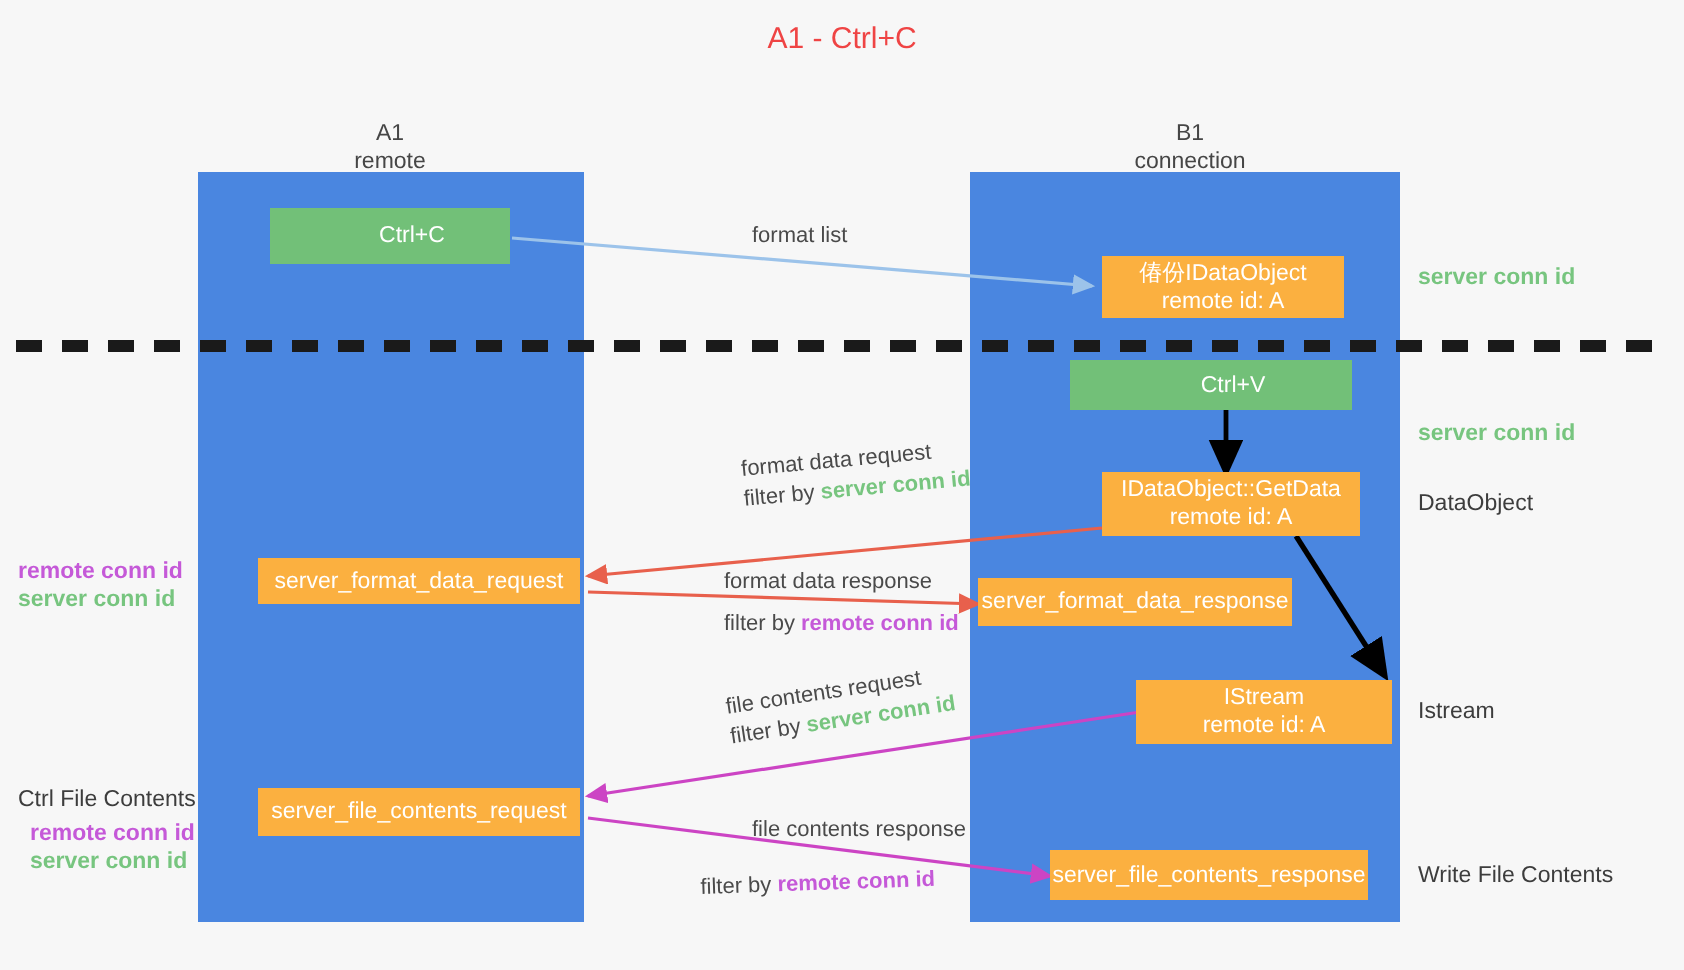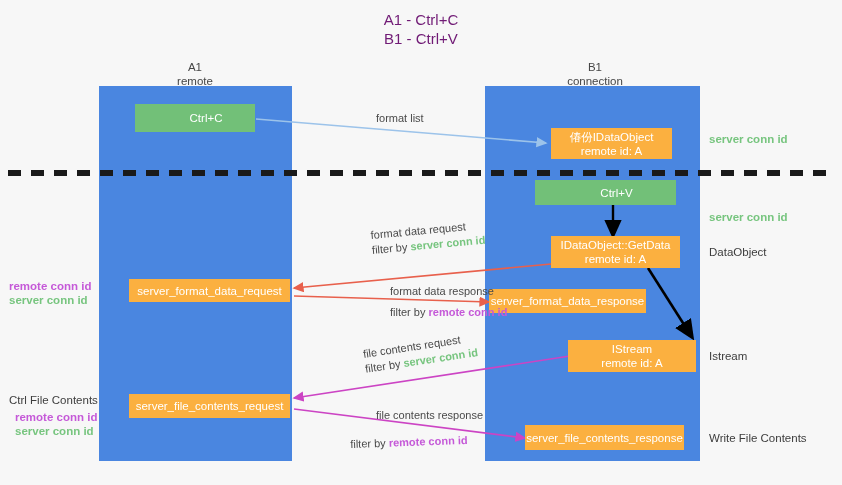--- a/index.html
+++ b/index.html
@@ -10,21 +10,21 @@
     position:relative;
     overflow:hidden;
     color:#404040;
   }
   .stage{position:absolute;inset:0;}
   svg.layer{position:absolute;left:0;top:0;width:842px;height:485px;pointer-events:none;}
 
   
   .title{
     position:absolute;left:0;top:10px;width:842px;
-    text-align:center;font-size:15px;line-height:19px;color:#701a75;
+    text-align:center;font-size:15px;line-height:19px;color:#ef4444;
   }
   .title div{white-space:pre;}
 
   
   .col-head{
     position:absolute;text-align:center;font-size:11.5px;line-height:14px;color:#464646;
   }
 
   
   .lane{position:absolute;background:#4a86e0;}
@@ -54,21 +54,20 @@
   }
   .edge-label.rot{transform-origin:left top;}
 </style>
 </head>
 <body>
 
 <div class="stage">
 
   <div class="title">
     <div>A1 - Ctrl+C</div>
-    <div>B1 - Ctrl+V</div>
   </div>
 
   <div class="col-head" style="left:135px;top:60px;width:120px;">
     <div>A1</div>
     <div>remote</div>
   </div>
   <div class="col-head" style="left:535px;top:60px;width:120px;">
     <div>B1</div>
     <div>connection</div>
   </div>
@@ -150,21 +149,21 @@
 
   <div class="edge-label" style="left:376px;top:111px;">format list</div>
 
   <div class="edge-label rot" style="left:370px;top:228px;transform:rotate(-5.2deg);">
     <div>format data request</div>
     <div>
       <span>filter by </span><span class="green-txt">server conn id</span>
     </div>
   </div>
 
-  <div class="edge-label" style="left:362px;top:284px;margin-left:28px;">
+  <div class="edge-label" style="left:362px;top:284px;">
     <div>format data response</div>
     <div style="margin-top:6px;">
       <span>filter by </span><span class="magenta-txt">remote conn id</span>
     </div>
   </div>
 
   <div class="edge-label rot" style="left:362px;top:347px;transform:rotate(-8.5deg);">
     <div>file contents request</div>
     <div>
       <span>filter by </span><span class="green-txt">server conn id</span>

